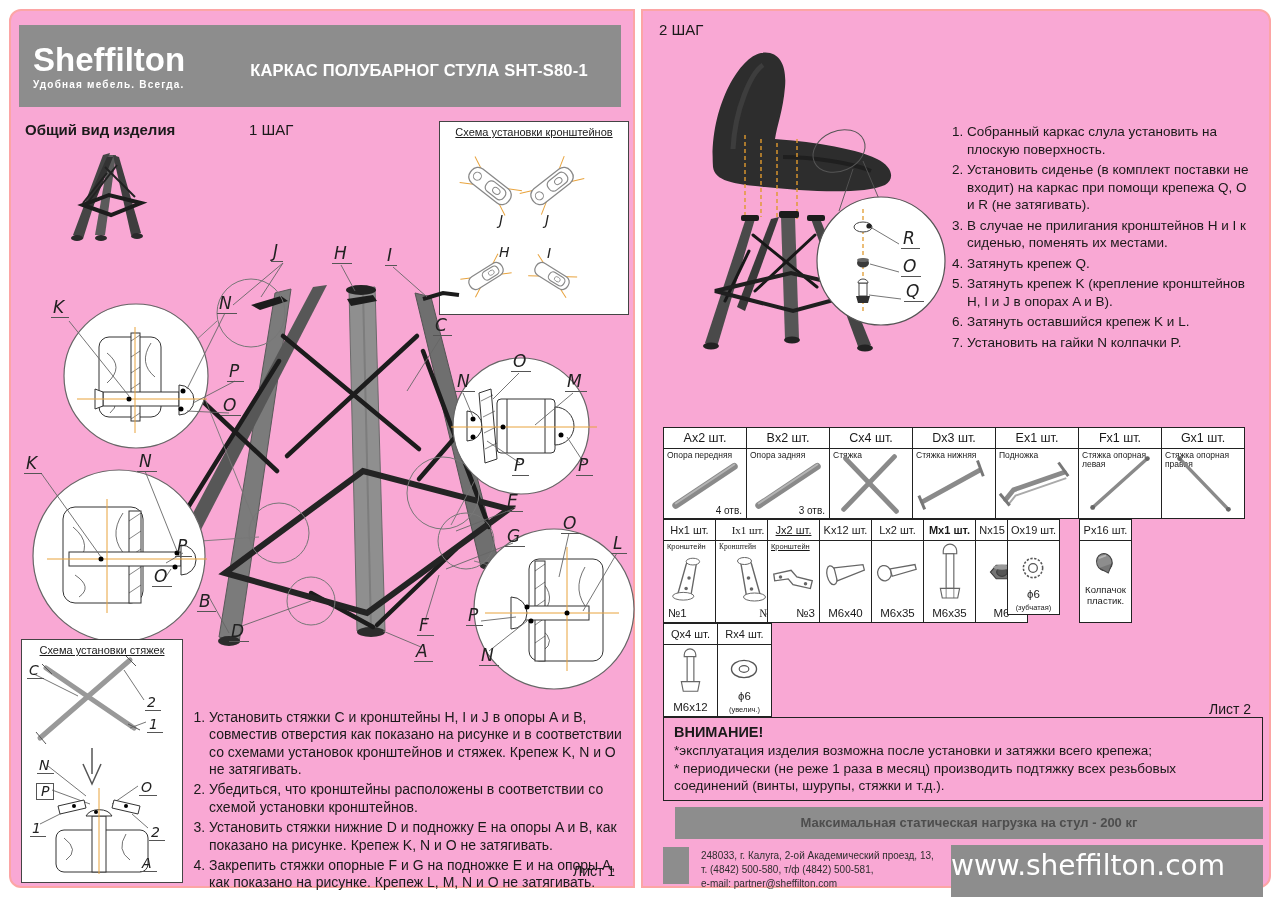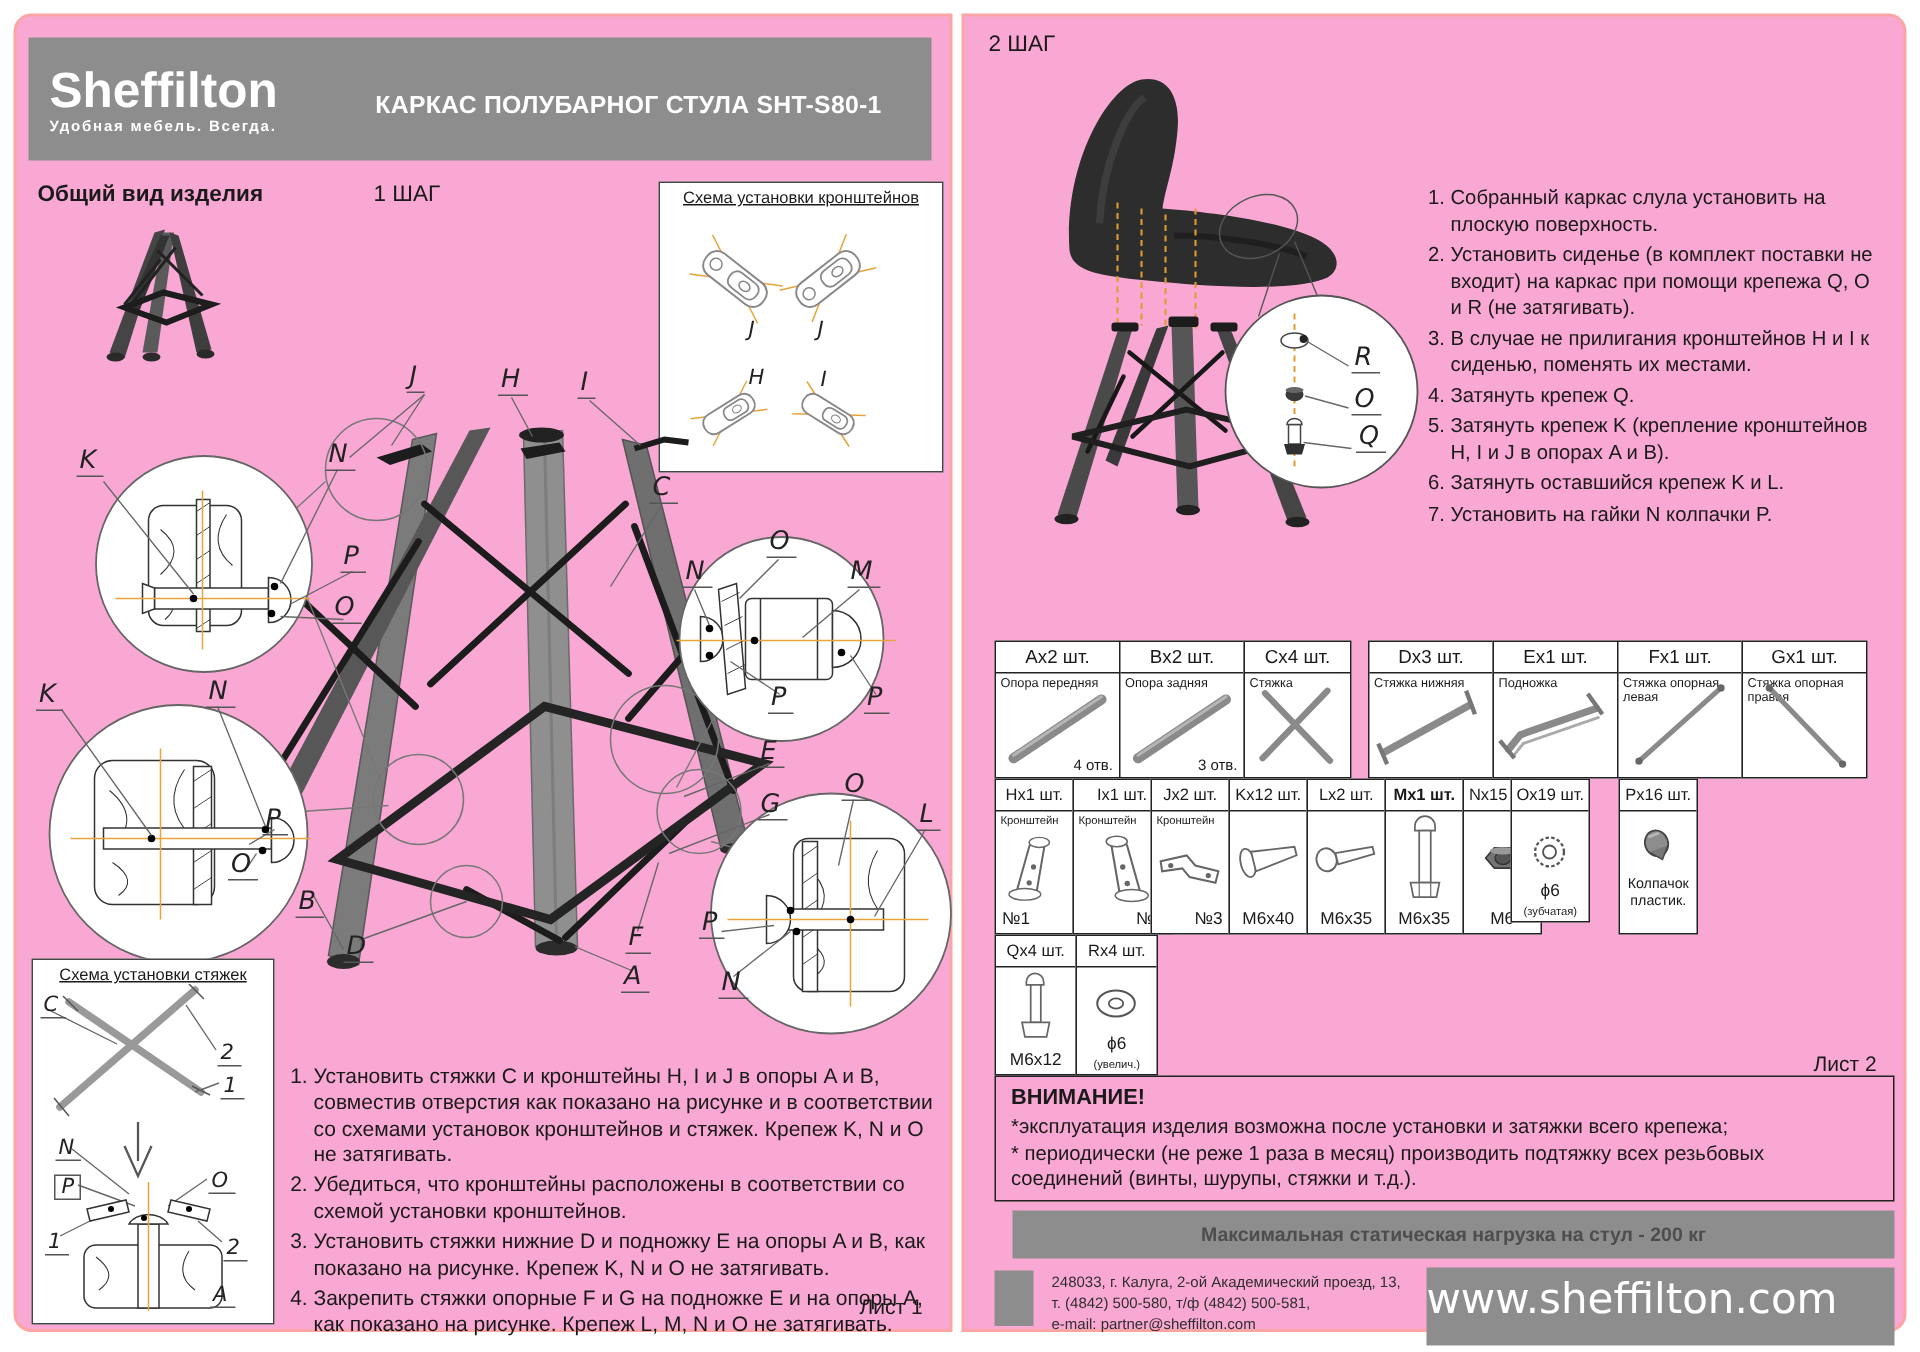--- a/index.html
+++ b/index.html
@@ -472,21 +472,21 @@
   </div>
   <div class="pcell" style="left:103px;top:416px;width:84px;height:92px;">
     <div class="pcode">Bx2 шт.</div>
     <div class="pname">Опора задняя</div>
     <svg class="picon" height="66" viewBox="0 0 84 66">
         <line x1="12" y1="56" x2="72" y2="16" stroke="#8a8a8a" stroke-width="7" stroke-linecap="round"></line>
         <line x1="12" y1="54" x2="72" y2="14" stroke="#b5b5b5" stroke-width="2" stroke-linecap="round"></line>
       </svg>
     <div class="pnote">3 отв.</div>
   </div>
-  <div class="pcell" style="left:186px;top:416px;width:72px;height:92px;">
+  <div class="pcell" style="left:186px;top:416px;width:84px;height:92px;">
     <div class="pcode">Cx4 шт.</div>
     <div class="pname">Стяжка</div>
     <svg class="picon" height="66" viewBox="0 0 84 66">
         <g stroke="#8a8a8a" stroke-width="5" stroke-linecap="round">
           <line x1="16" y1="8" x2="68" y2="62"></line>
           <line x1="66" y1="6" x2="14" y2="60"></line>
         </g>
       </svg>
   </div>
   <div class="pcell" style="left:269px;top:416px;width:84px;height:92px;">
@@ -532,33 +532,33 @@
     <div class="pname" style="font-size:7.5px;">Кронштейн</div>
     <svg class="picon" style="top:32px;" height="50" viewBox="0 0 53 50">
         <path d="M14,44 L23,12 Q25,6 30,7 L34,9 L28,44 Z" fill="#fff" stroke="#666" stroke-width="1.4"></path>
         <ellipse cx="20" cy="45" rx="11" ry="4" fill="#fff" stroke="#666"></ellipse>
         <ellipse cx="30" cy="9" rx="7" ry="3.5" fill="#fff" stroke="#666"></ellipse>
         <circle cx="26" cy="26" r="1.8" fill="#666"></circle>
         <circle cx="23" cy="37" r="1.8" fill="#666"></circle>
       </svg>
     <div class="plabel" style="text-align:left;padding-left:4px;">№1</div>
   </div>
-  <div class="pcell" style="left:72px;top:508px;width:66px;height:104px;">
+  <div class="pcell" style="left:72px;top:508px;width:66px;height:104px;font-family:Liberation Serif, serif;">
     <div class="pcode" style="font-size:11px;">Ix1 шт.</div>
     <div class="pname" style="font-size:7.5px;">Кронштейн</div>
     <svg class="picon" style="top:32px;" height="50" viewBox="0 0 53 50">
         <path d="M39,44 L30,12 Q28,6 23,7 L19,9 L25,44 Z" fill="#fff" stroke="#666" stroke-width="1.4"></path>
         <ellipse cx="33" cy="45" rx="11" ry="4" fill="#fff" stroke="#666"></ellipse>
         <ellipse cx="23" cy="9" rx="7" ry="3.5" fill="#fff" stroke="#666"></ellipse>
         <circle cx="27" cy="26" r="1.8" fill="#666"></circle>
         <circle cx="30" cy="37" r="1.8" fill="#666"></circle>
       </svg>
     <div class="plabel" style="text-align:right;padding-right:4px;left:auto;right:0;width:auto;">№2</div>
   </div>
-  <div class="pcell" style="left:124px;top:508px;width:53px;height:104px;">
+  <div class="pcell" style="left:124px;top:508px;width:53px;height:104px;text-decoration:underline;">
     <div class="pcode" style="font-size:11px;">Jx2 шт.</div>
     <div class="pname" style="font-size:7.5px;">Кронштейн</div>
     <svg class="picon" style="top:32px;" height="50" viewBox="0 0 53 50">
         <path d="M6,22 L24,18 L30,25 L46,29 L44,37 L26,33 L21,27 L7,29 Z" fill="#fff" stroke="#666" stroke-width="1.4"></path>
         <circle cx="13" cy="25" r="1.8" fill="#666"></circle>
         <circle cx="39" cy="32" r="1.8" fill="#666"></circle>
       </svg>
     <div class="plabel" style="text-align:right;padding-right:4px;left:auto;right:0;width:auto;">№3</div>
   </div>
   <div class="pcell" style="left:176px;top:508px;width:53px;height:104px;">

